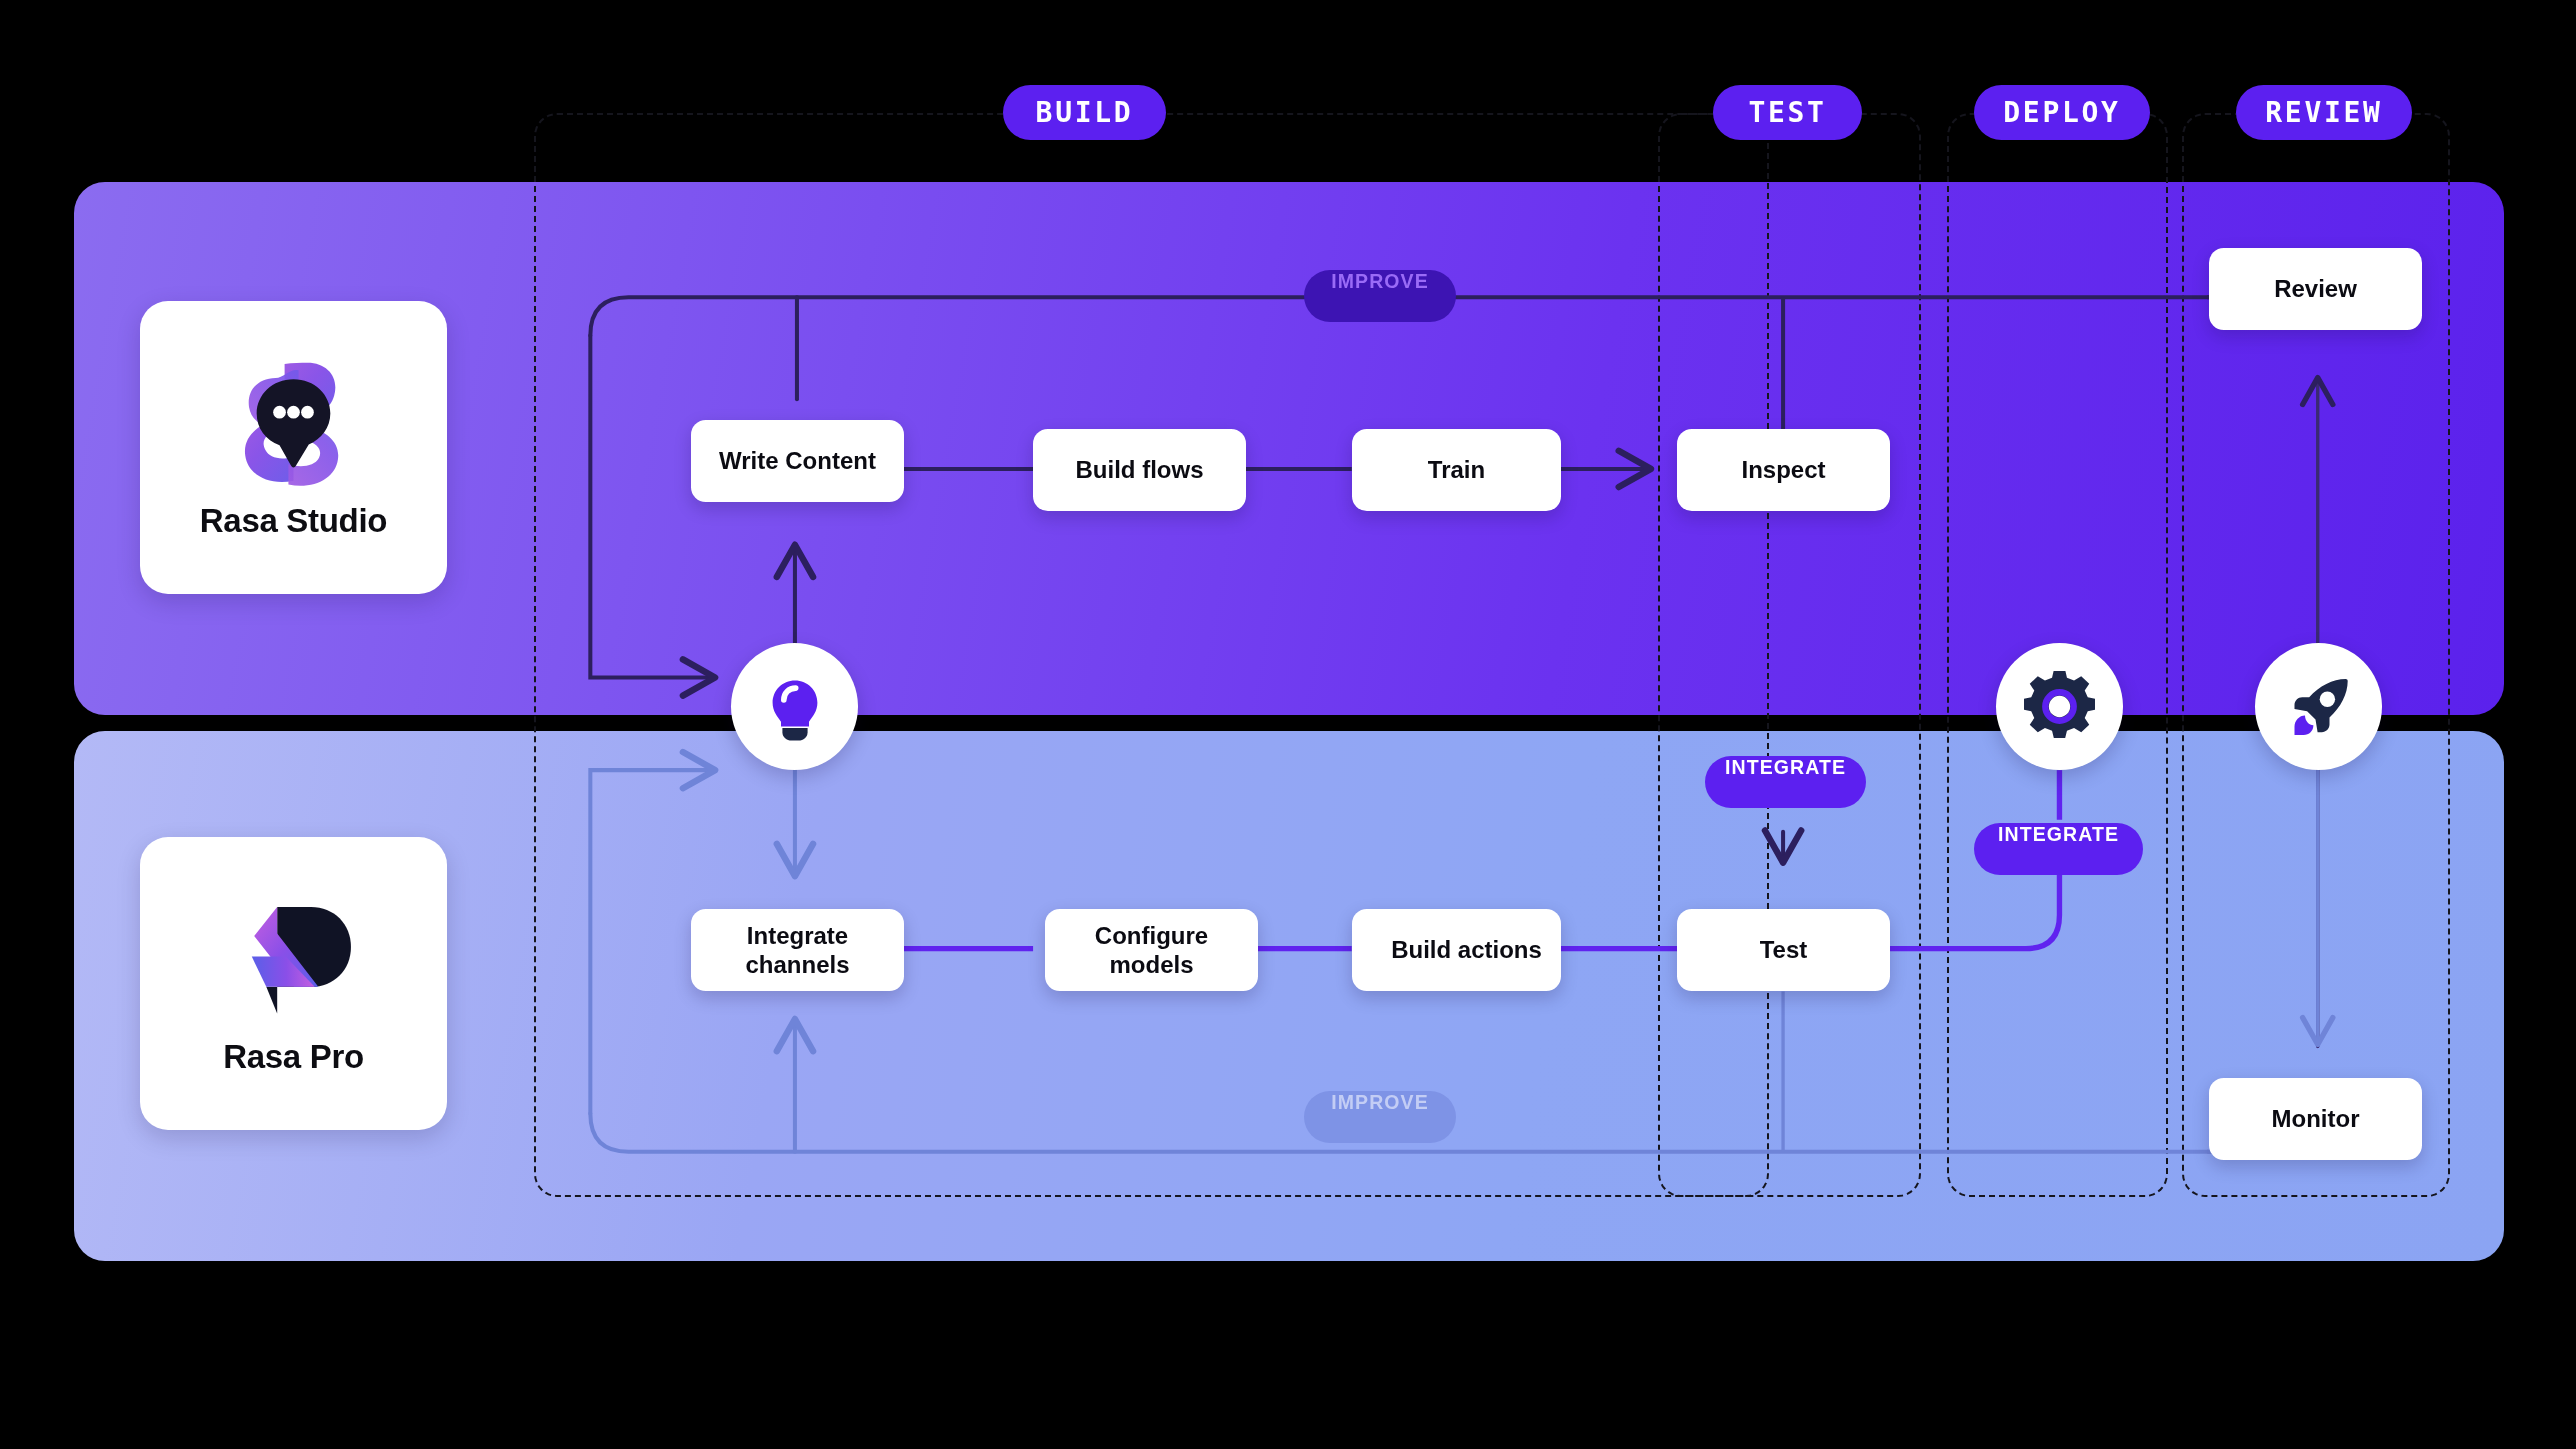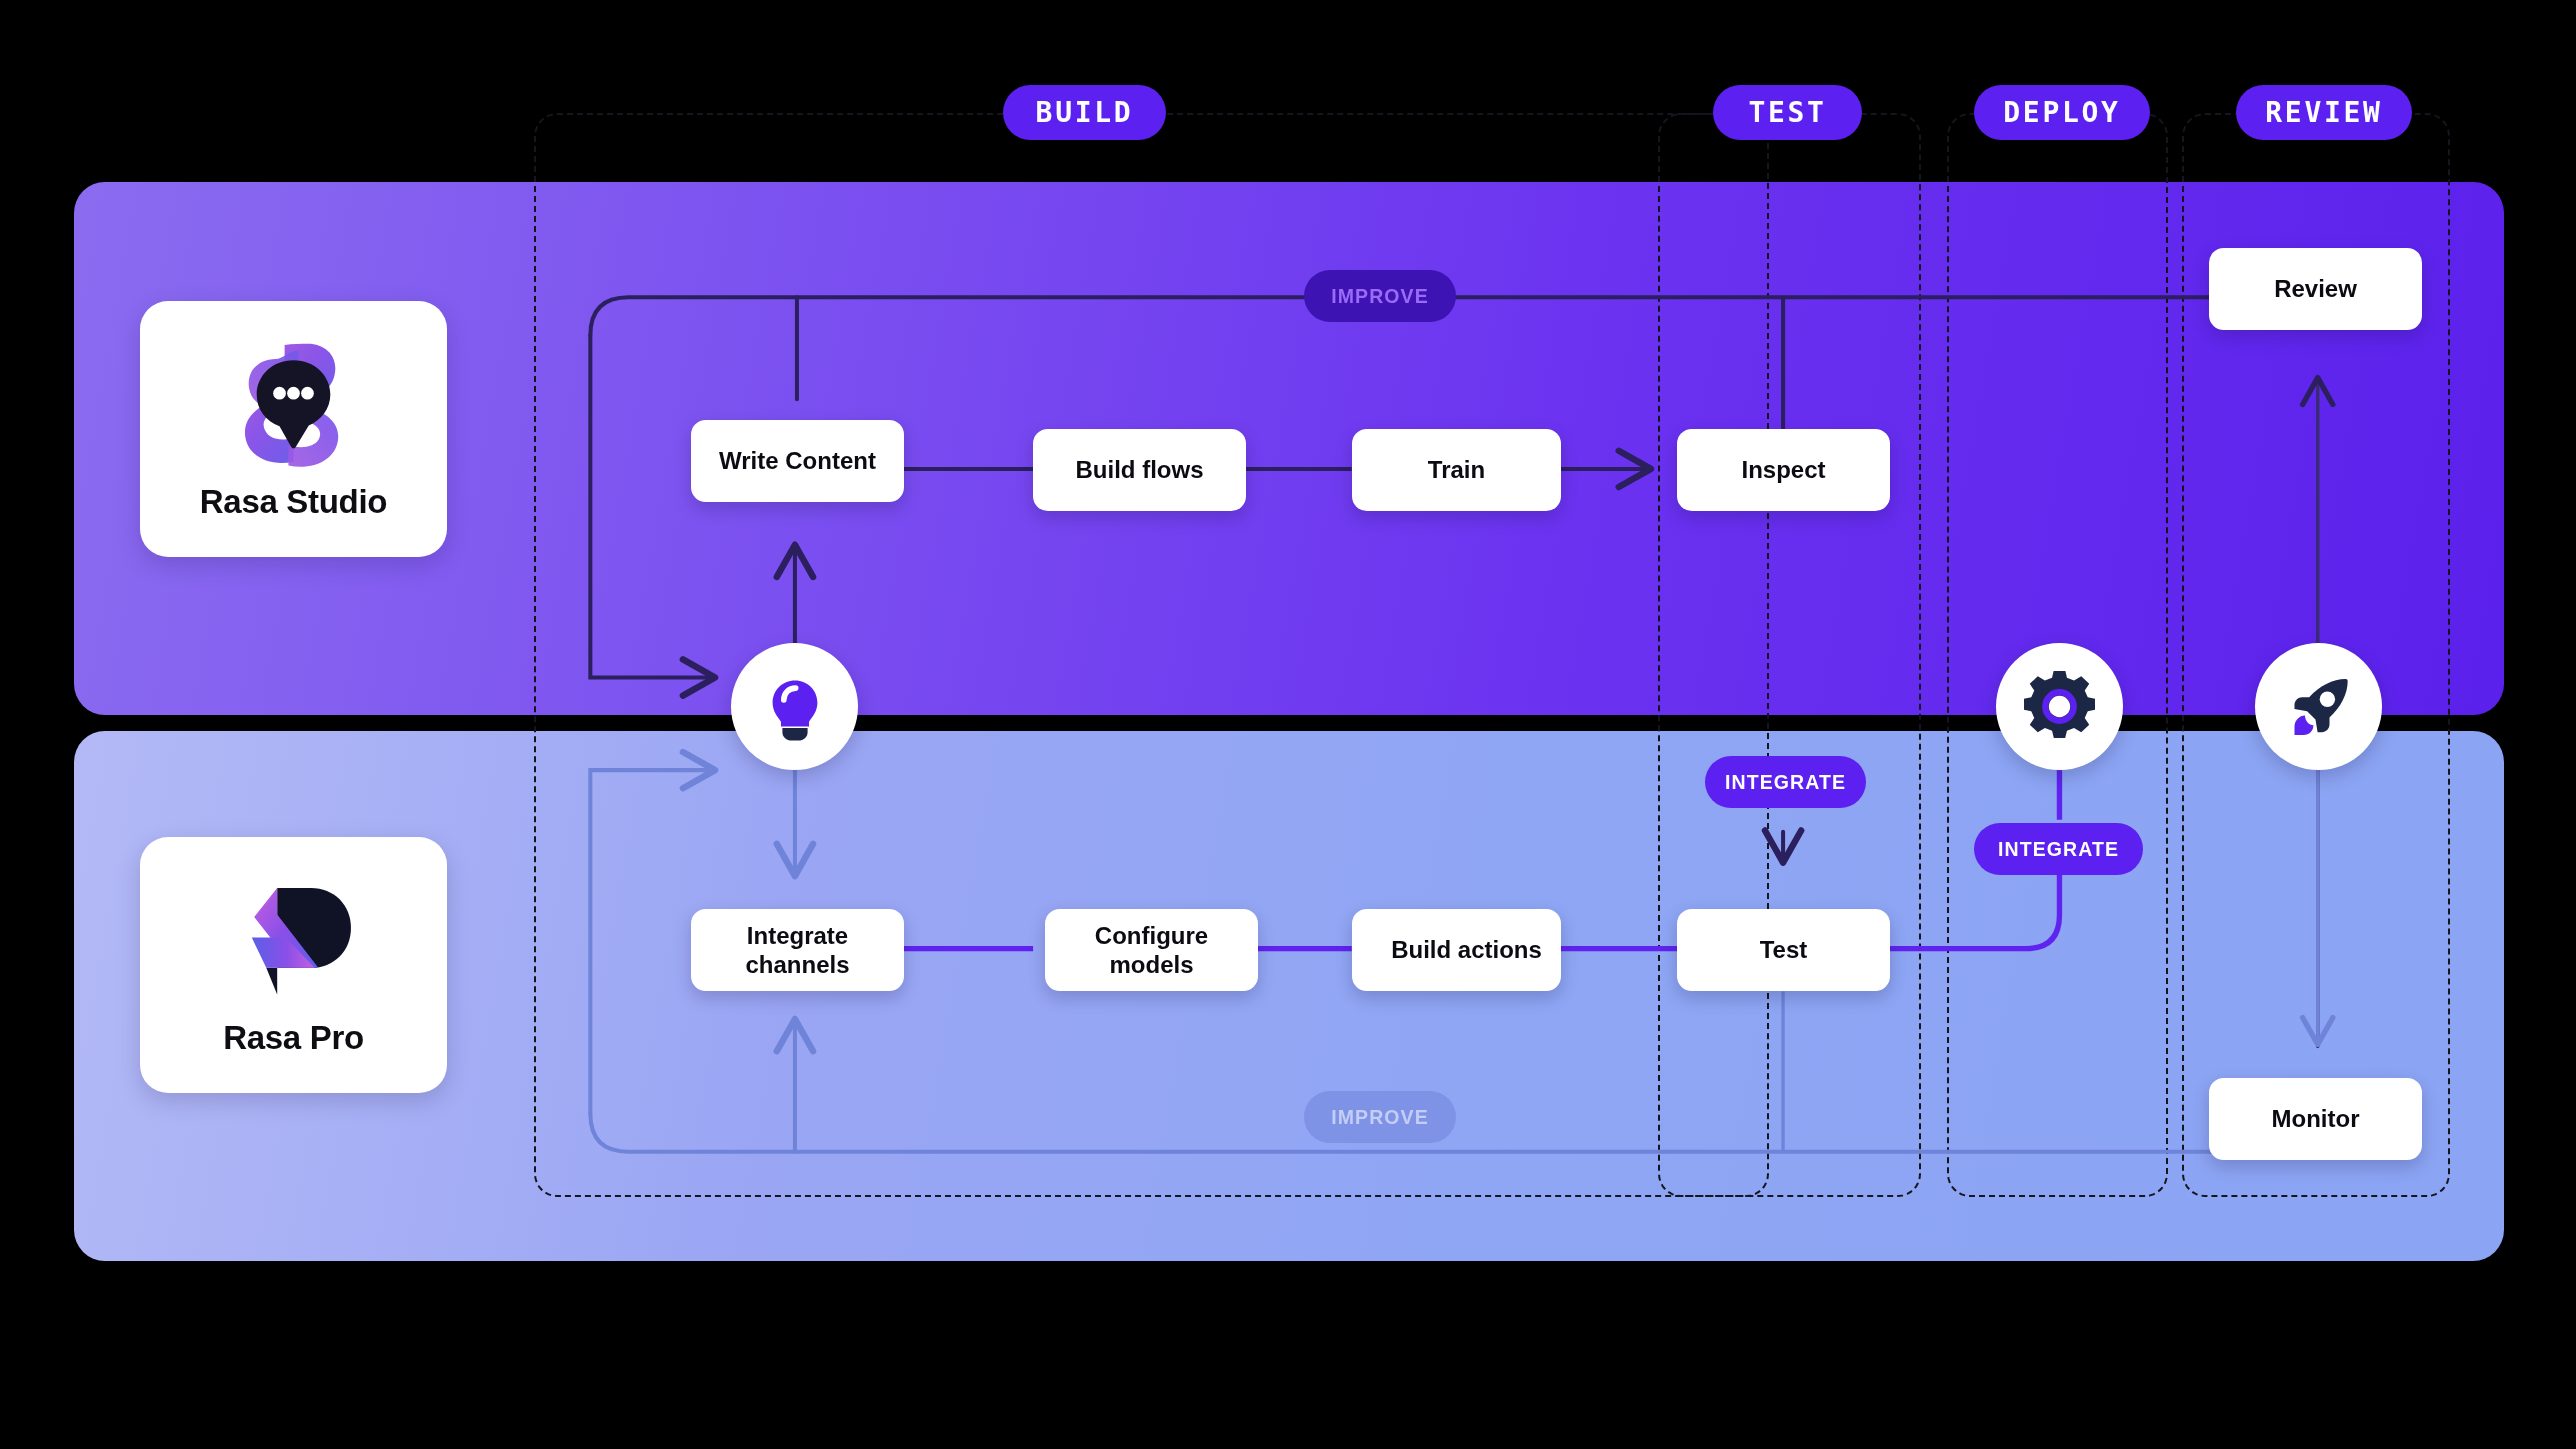--- a/index.html
+++ b/index.html
@@ -17,21 +17,21 @@
     left: 74px; top: 182px; width: 2430px; height: 533px;
     background: linear-gradient(100deg, #8b6cf0 0%, #7a4ef0 32%, #6b32f0 62%, #5b21ec 100%);
   }
   #panel-pro {
     left: 74px; top: 731px; width: 2430px; height: 530px;
     background: linear-gradient(100deg, #b3b9f6 0%, #9aa6f4 30%, #8ea6f4 60%, #8ba4f3 100%);
   }
 
   
   .product-card {
-    position: absolute; width: 307px; height: 256px;
+    position: absolute; width: 307px; height: 293px;
     background: #ffffff; border-radius: 28px;
     display: flex; flex-direction: column;
     align-items: center; justify-content: center;
     box-shadow: 0 8px 23px rgba(20,10,60,.18);
   }
   #card-studio { left: 140px; top: 301px; }
   #card-pro    { left: 140px; top: 837px; }
   .product-logo { width: 127px; height: 134px; margin-bottom: 12px; }
   .product-name { font-size: 33px; font-weight: 700; color: #0d0d12; letter-spacing: -0.3px; }
 
@@ -62,21 +62,21 @@
     position: absolute; background: #ffffff; border-radius: 14.8px;
     display: flex; align-items: center; justify-content: center; text-align: center;
     color: #0b0b12; font-size: 24px; font-weight: 700; line-height: 1.22;
     box-shadow: 0 6.7px 17.4px rgba(18,8,60,.20);
     z-index: 25;
   }
 
   
   .action-pill {
     position: absolute; height: 52px; border-radius: 26px;
-    display: flex; align-items: center; justify-content: center;
+    display: flex; justify-content: center;
     font-size: 19.5px; font-weight: 700; letter-spacing: 1.1px;
     z-index: 30;
   }
   .pill-solid    { background: #5c20f0; color: #ffffff; }
   .pill-improve-top { background: #3d14b3; color: #9a6bf7; }
   .pill-improve-bot { background: #7e93e6; color: #c3cdf5; }
 
   
   .icon-circle {
     position: absolute; width: 127px; height: 127px; border-radius: 50%;

